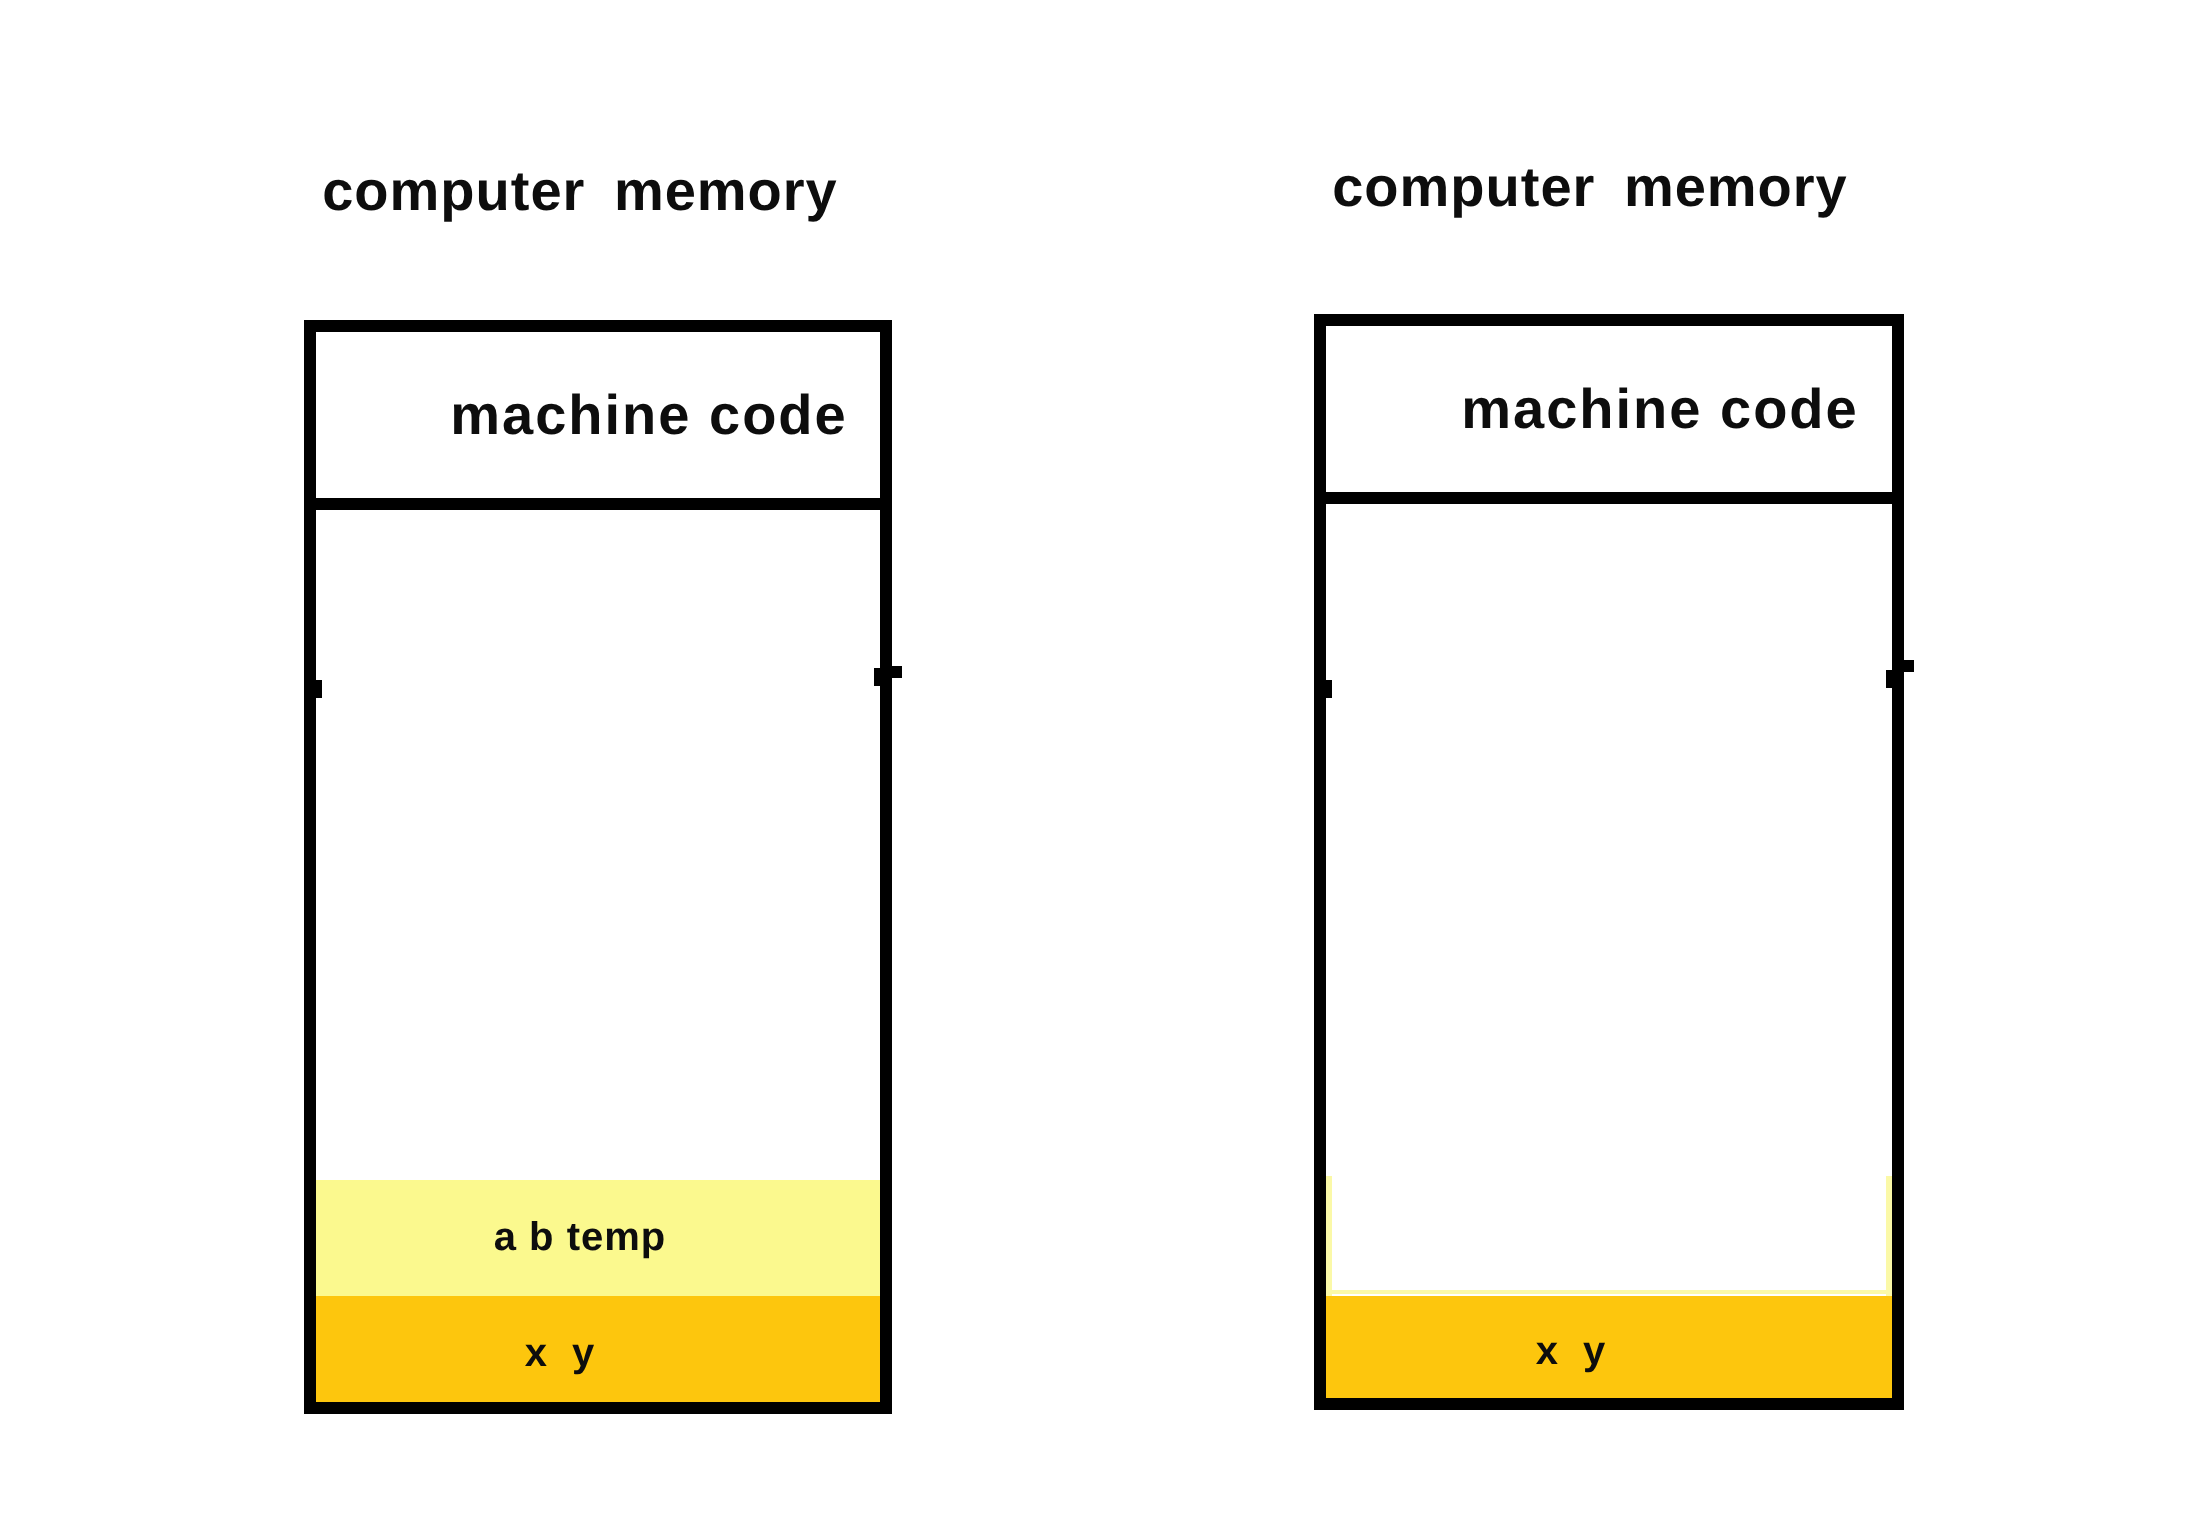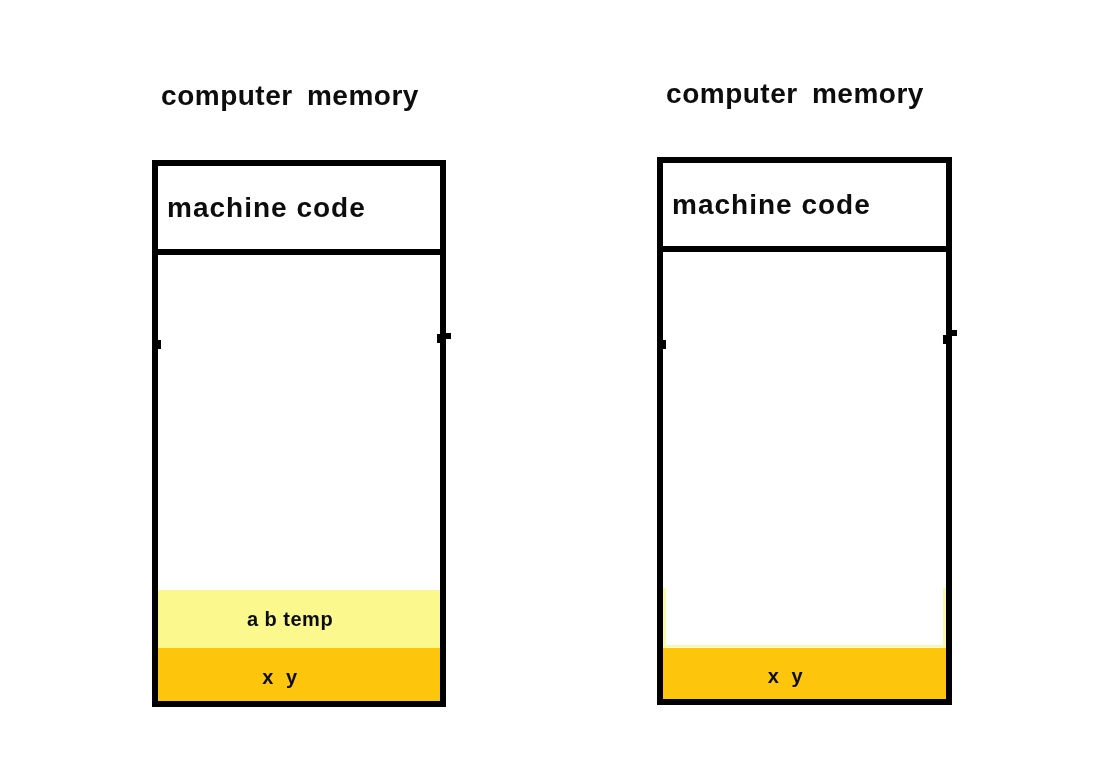--- a/index.html
+++ b/index.html
@@ -41,22 +41,23 @@
     display: flex;
     flex-direction: column;
   }
   .box-left  { left: 152px; top: 160px; width: 294px; height: 547px; }
   .box-right { left: 657px; top: 157px; width: 295px; height: 548px; }
 
   .machine-section {
     height: 83px;
     display: flex;
     align-items: center;
-    justify-content: flex-start;
+    justify-content: center;
     flex: none;
+    padding-left: 33px;
   }
   .machine-label {
     font-size: 28px;
     letter-spacing: 1px;
     white-space: nowrap;
     transform: translateX(9px);
   }
   .section-divider {
     height: 6px;
     background: var(--border);

